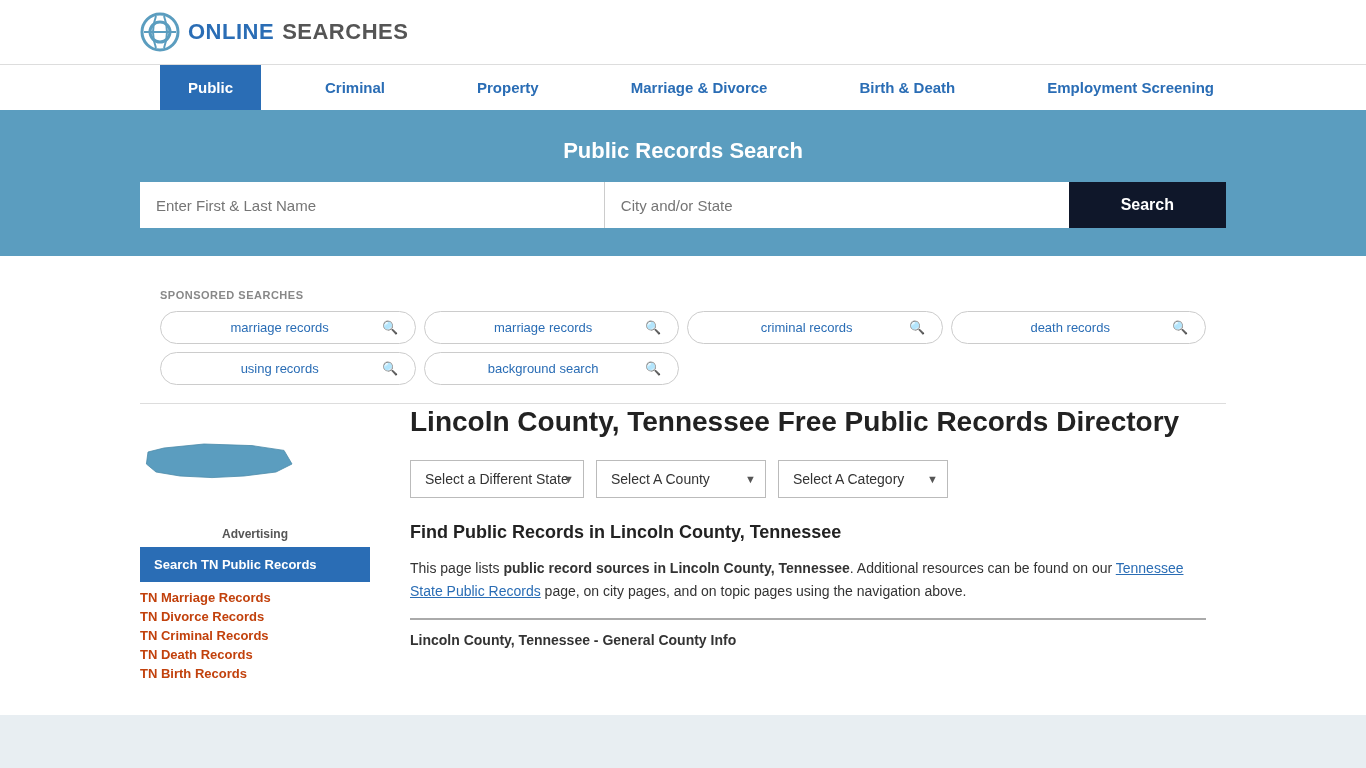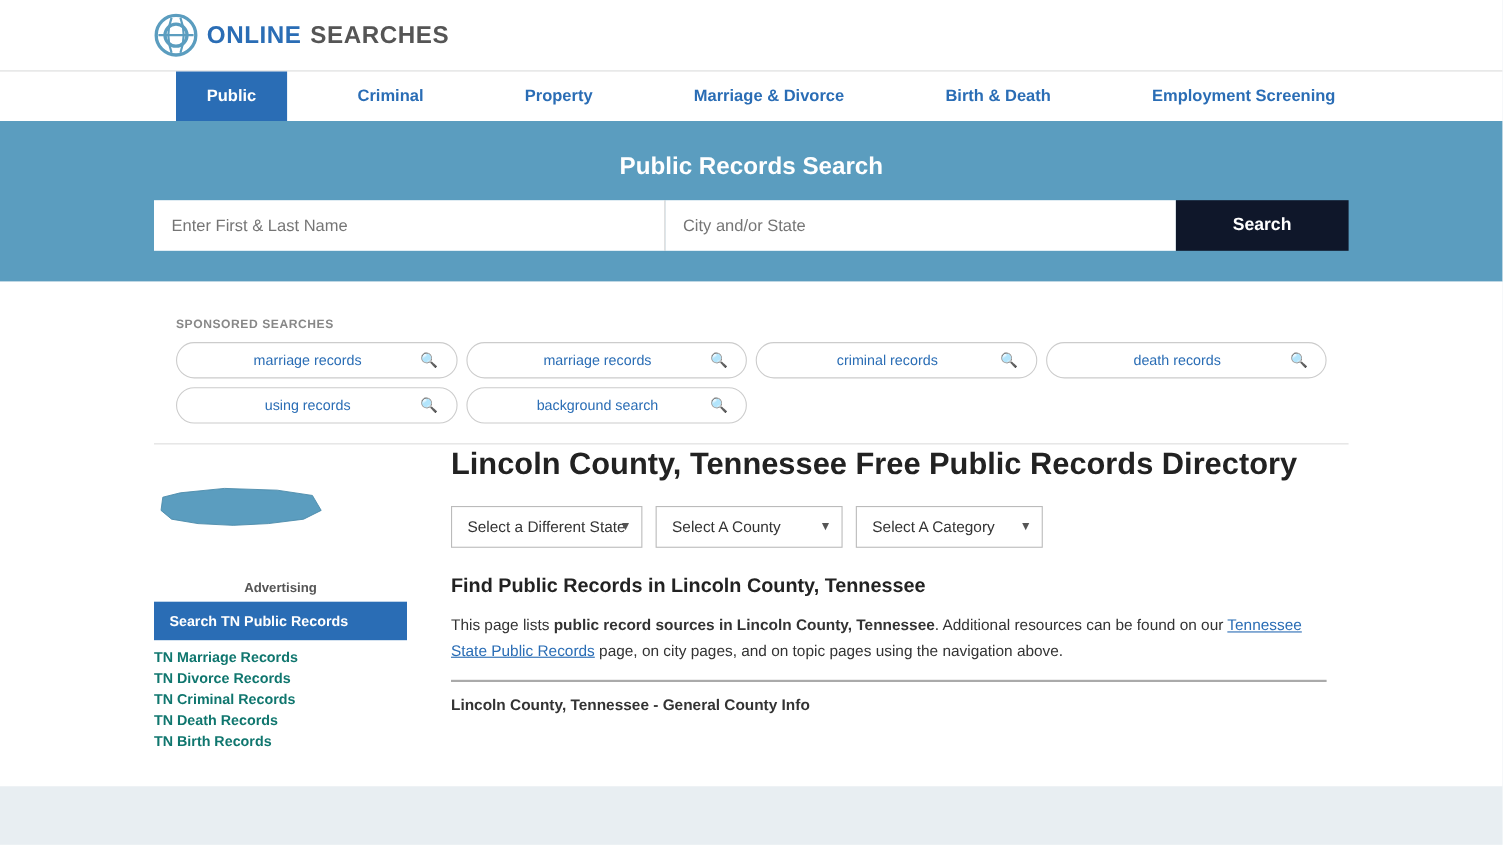--- a/index.html
+++ b/index.html
@@ -32,21 +32,21 @@
     .search-tag { border: 1px solid #ccc; border-radius: 20px; padding: 8px 16px; display: flex; align-items: center; justify-content: space-between; cursor: pointer; }
     .search-tag-text { color: #2a6db5; font-size: 13px; flex: 1; text-align: center; }
     .search-tag-icon { color: #888; font-size: 13px; }
 
     
     .sidebar { width: 230px; flex-shrink: 0; padding: 0 0 0 20px; }
     .state-map { margin-bottom: 16px; }
     .tn-map { width: 160px; height: 80px; }
     .advertising-label { font-size: 12px; color: #555; font-weight: 700; margin-bottom: 6px; text-align: center; }
     .ad-box { background: #2a6db5; color: #fff; padding: 10px 14px; font-size: 13px; font-weight: 700; cursor: pointer; margin-bottom: 8px; }
-    .sidebar-link { display: block; color: #0f766e; font-size: 13px; font-weight: 700; text-decoration: none; margin-bottom: 4px; cursor: pointer; }
+    .sidebar-link { display: block; color: #c2410c; font-size: 13px; font-weight: 700; text-decoration: none; margin-bottom: 4px; cursor: pointer; }
 
     
     .main-content { flex: 1; padding: 0 20px; }
     .page-title { font-size: 28px; font-weight: 900; color: #222; line-height: 1.3; margin-bottom: 20px; }
     .dropdowns-row { display: flex; gap: 12px; margin-bottom: 24px; }
     .select-dropdown { padding: 10px 14px; border: 1px solid #bbb; background: #fff; font-size: 14px; color: #333; cursor: pointer; appearance: none; -webkit-appearance: none; min-width: 170px; }
     .select-wrapper { position: relative; display: inline-block; }
     .select-wrapper::after { content: '▼'; position: absolute; right: 10px; top: 50%; transform: translateY(-50%); font-size: 11px; color: #555; pointer-events: none; }
     .section-heading { font-size: 18px; font-weight: 700; color: #222; margin-bottom: 14px; }
     .description-text { font-size: 14px; line-height: 1.6; color: #333; margin-bottom: 16px; }

